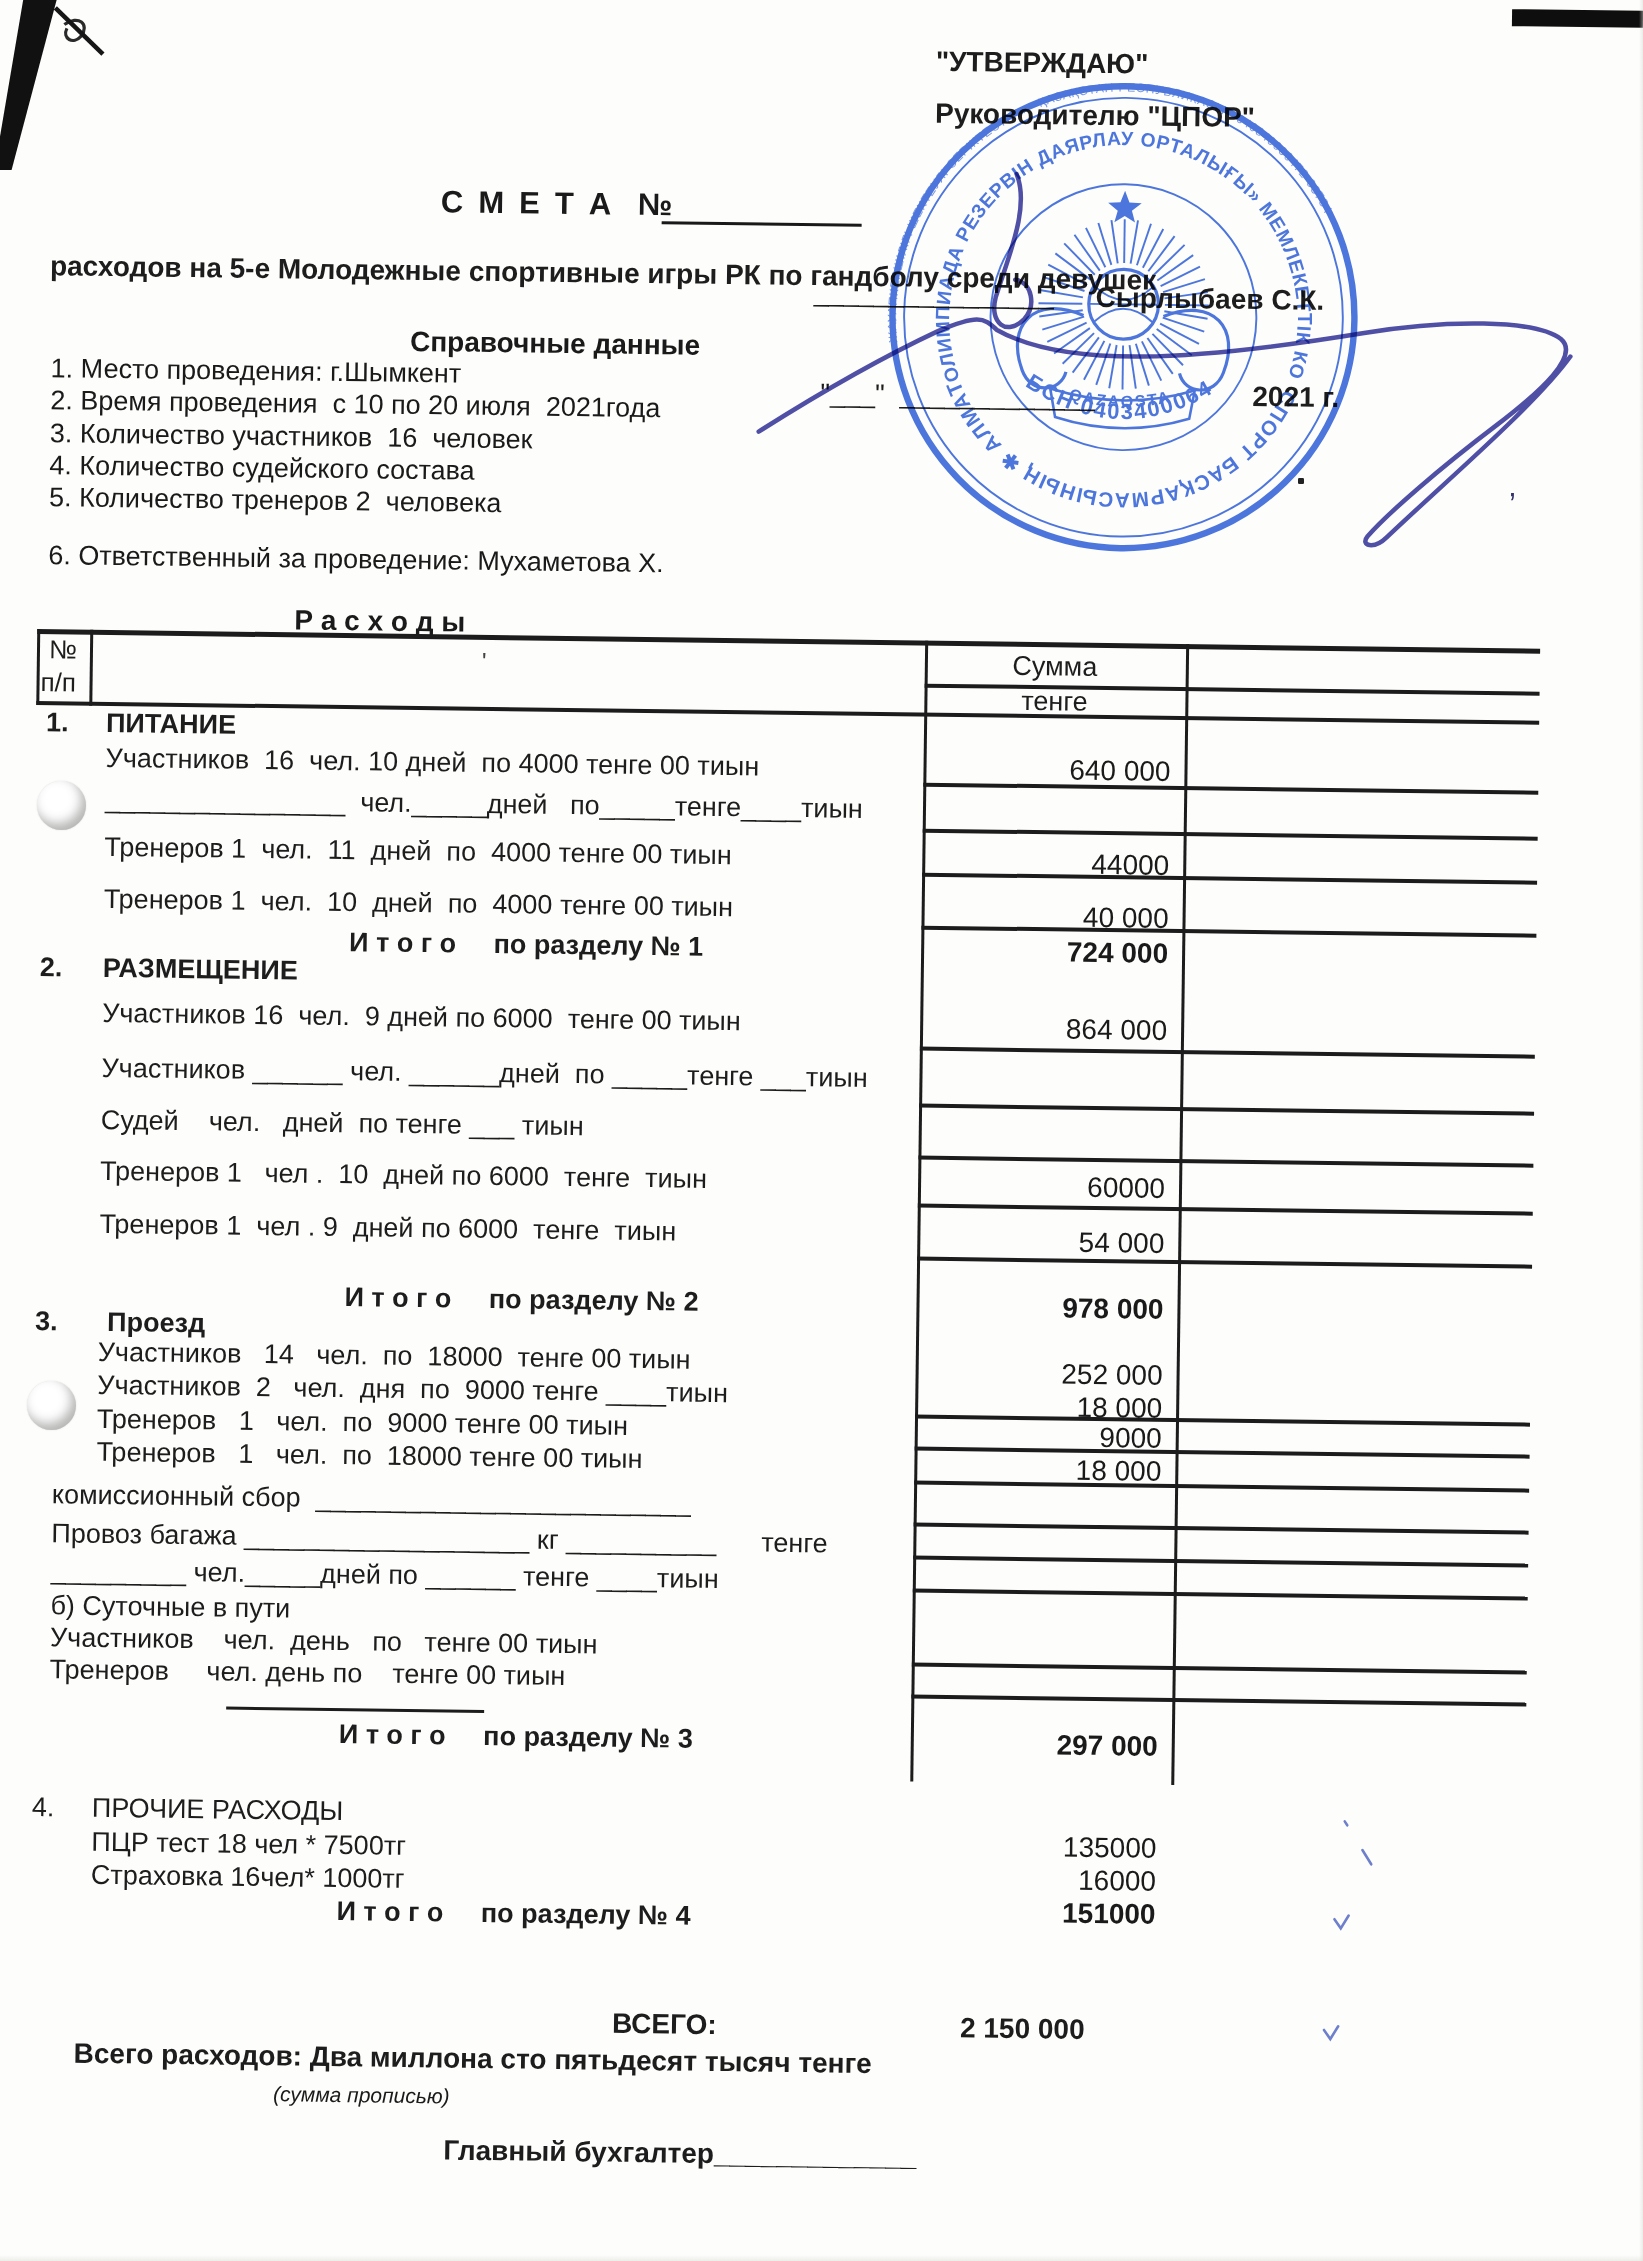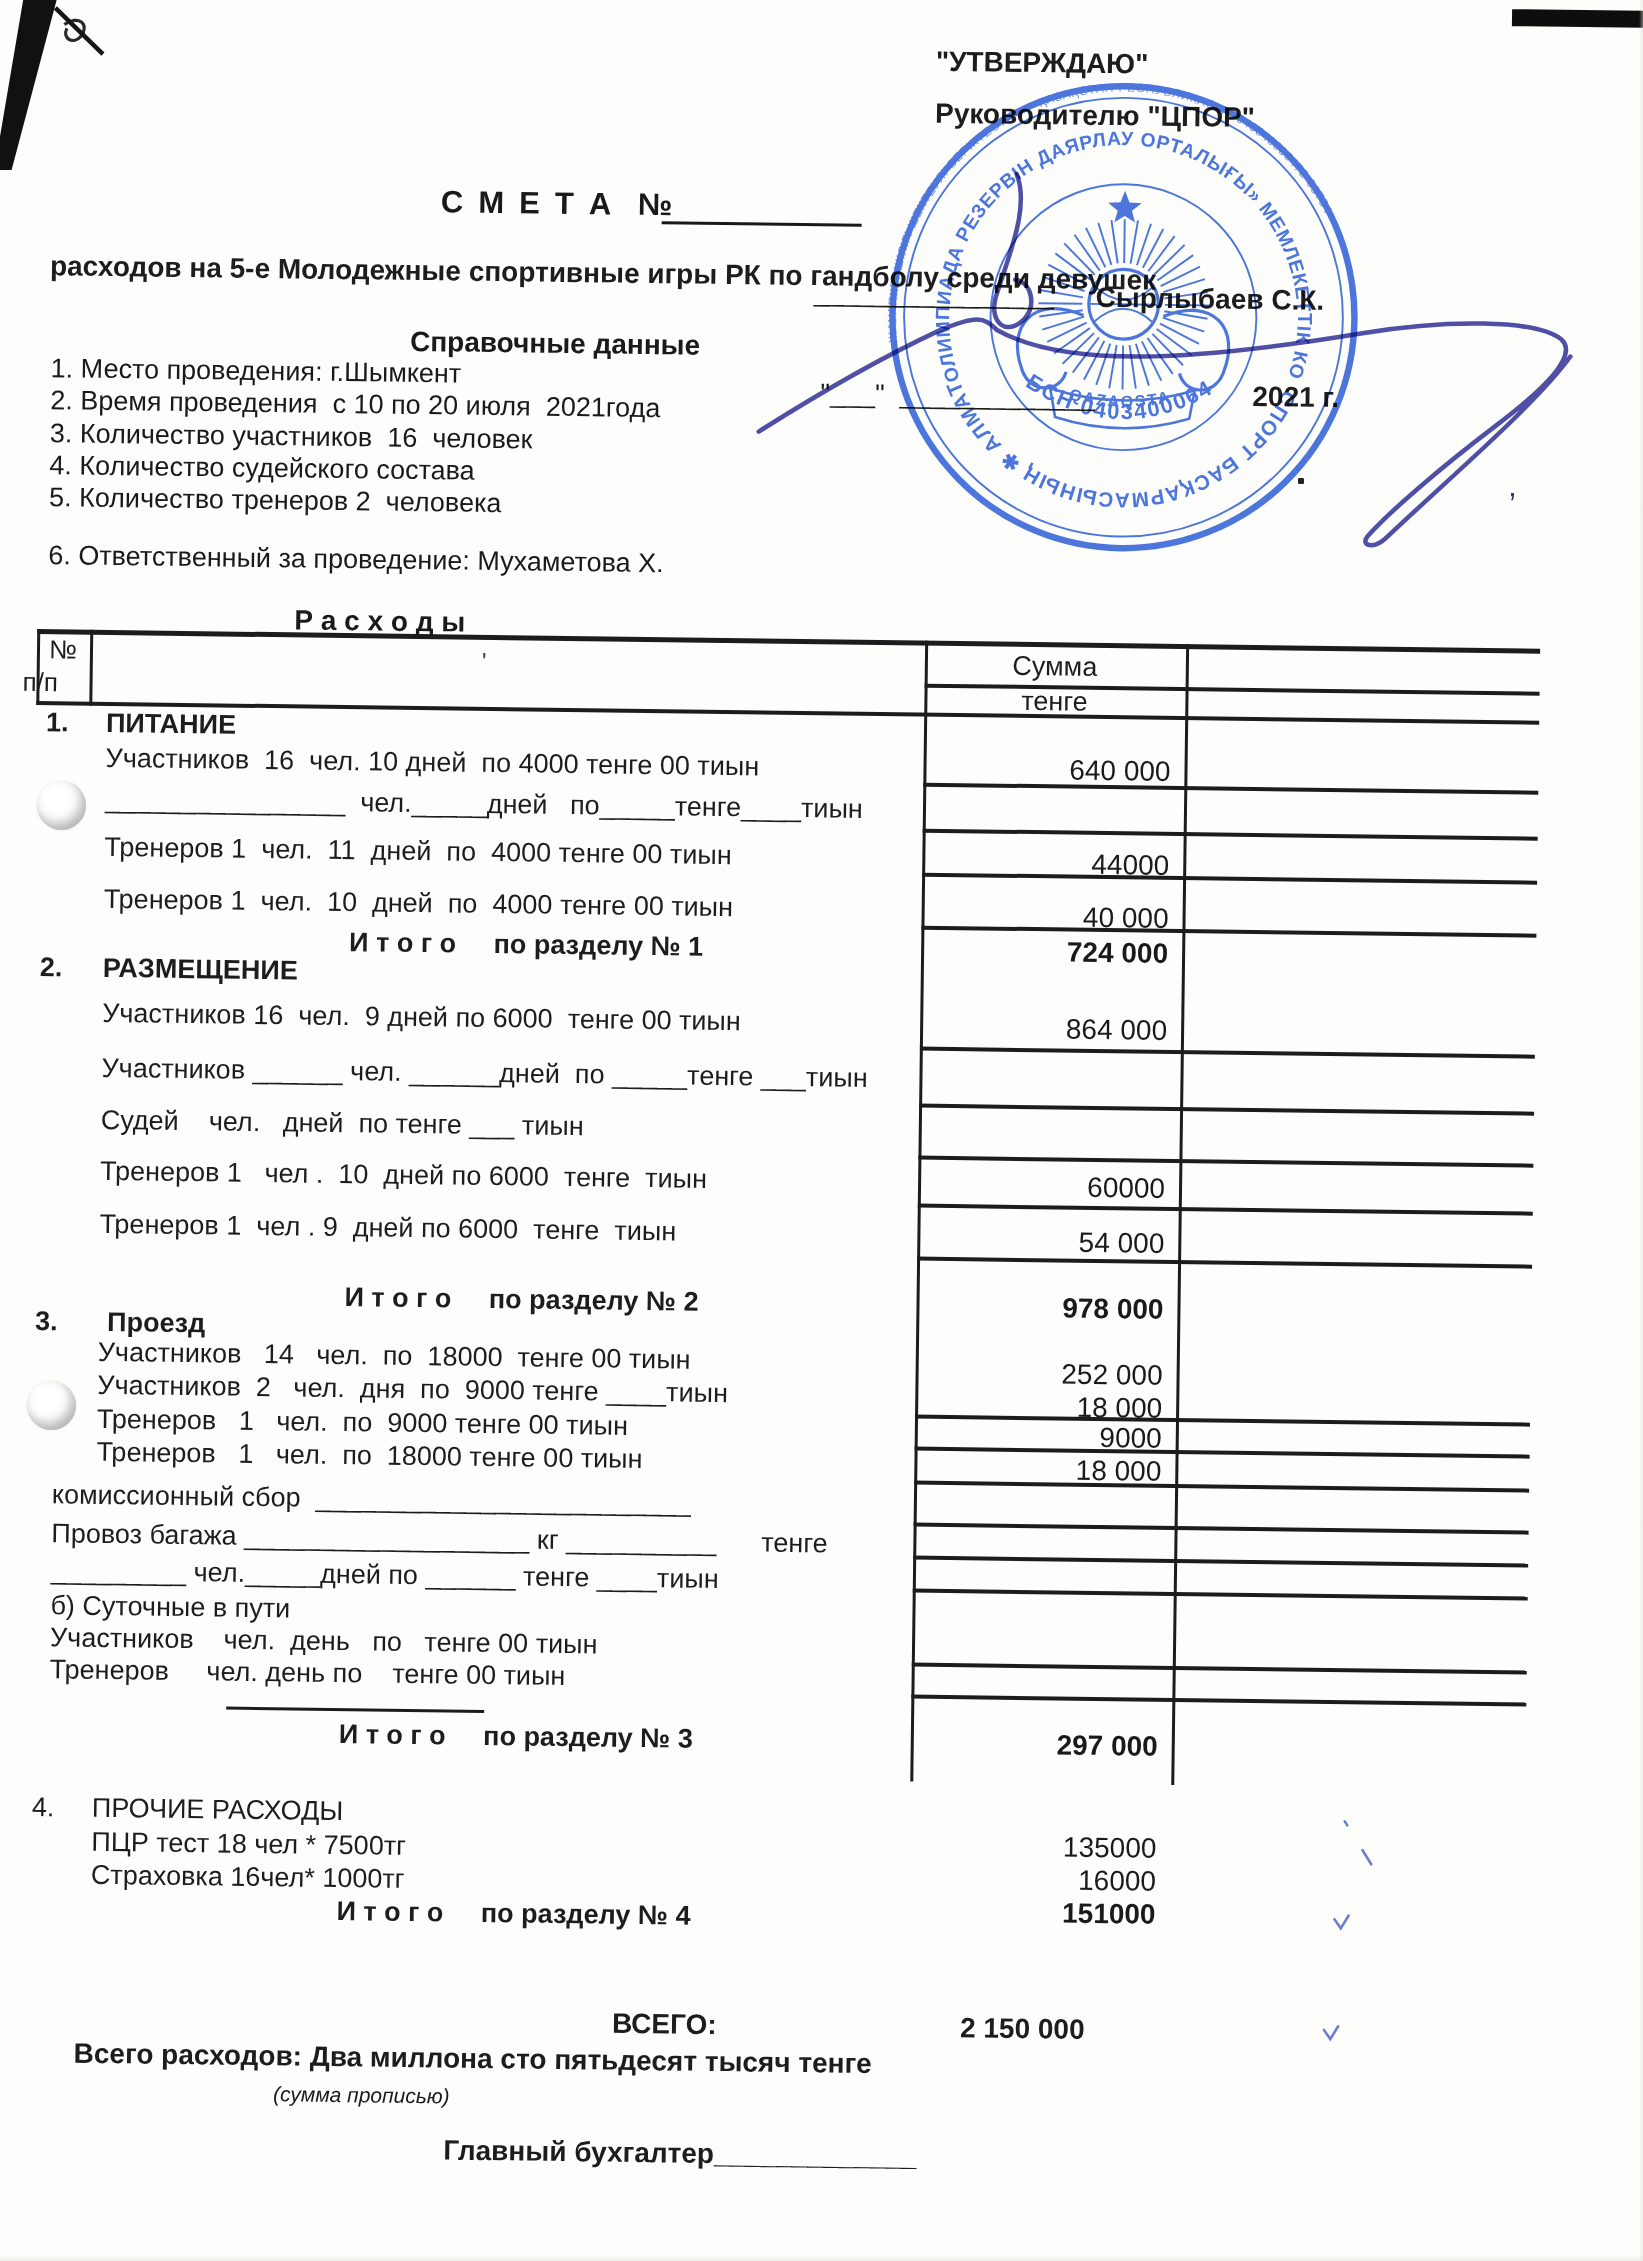--- a/index.html
+++ b/index.html
@@ -60,21 +60,21 @@
   <div>
     <div class="abs hline" style="left:45px;top:629px;width:1503px;height:4.5px;"></div>
     <div class="abs hline" style="left:933px;top:672px;width:615px;"></div>
     <div class="abs hline" style="left:45px;top:701px;width:1503px;"></div>
     <div class="abs vline" style="left:45px;top:629px;height:76px;"></div>
     <div class="abs vline" style="left:98px;top:629px;height:76px;"></div>
     <div class="abs vline" style="left:933px;top:629px;height:1141px;"></div>
     <div class="abs vline" style="left:1194px;top:629px;height:1141px;"></div>
 
     <div class="abs t" style="left:57px;top:636px;font-size:26px;">№</div>
-    <div class="abs t" style="left:31px;top:669px;font-size:26px;">п/п</div>
+    <div class="abs t" style="left:49px;top:669px;font-size:26px;">п/п</div>
     <div class="abs t" style="left:933px;top:639px;width:260px;text-align:center;">Сумма</div>
     <div class="abs t" style="left:933px;top:674px;width:260px;text-align:center;">тенге</div>
     <div class="abs t" style="left:490px;top:643px;font-size:24.5px;color:#444;">'</div>
 
     <div id="grid-lines">
         <div class="abs hline" style="left: 933px; top: 771px; width: 615px;"></div>
         <div class="abs hline" style="left: 933px; top: 817px; width: 615px;"></div>
         <div class="abs hline" style="left: 933px; top: 861px; width: 615px;"></div>
         <div class="abs hline" style="left: 933px; top: 914px; width: 615px;"></div>
         <div class="abs hline" style="left: 933px; top: 1035px; width: 615px;"></div>

